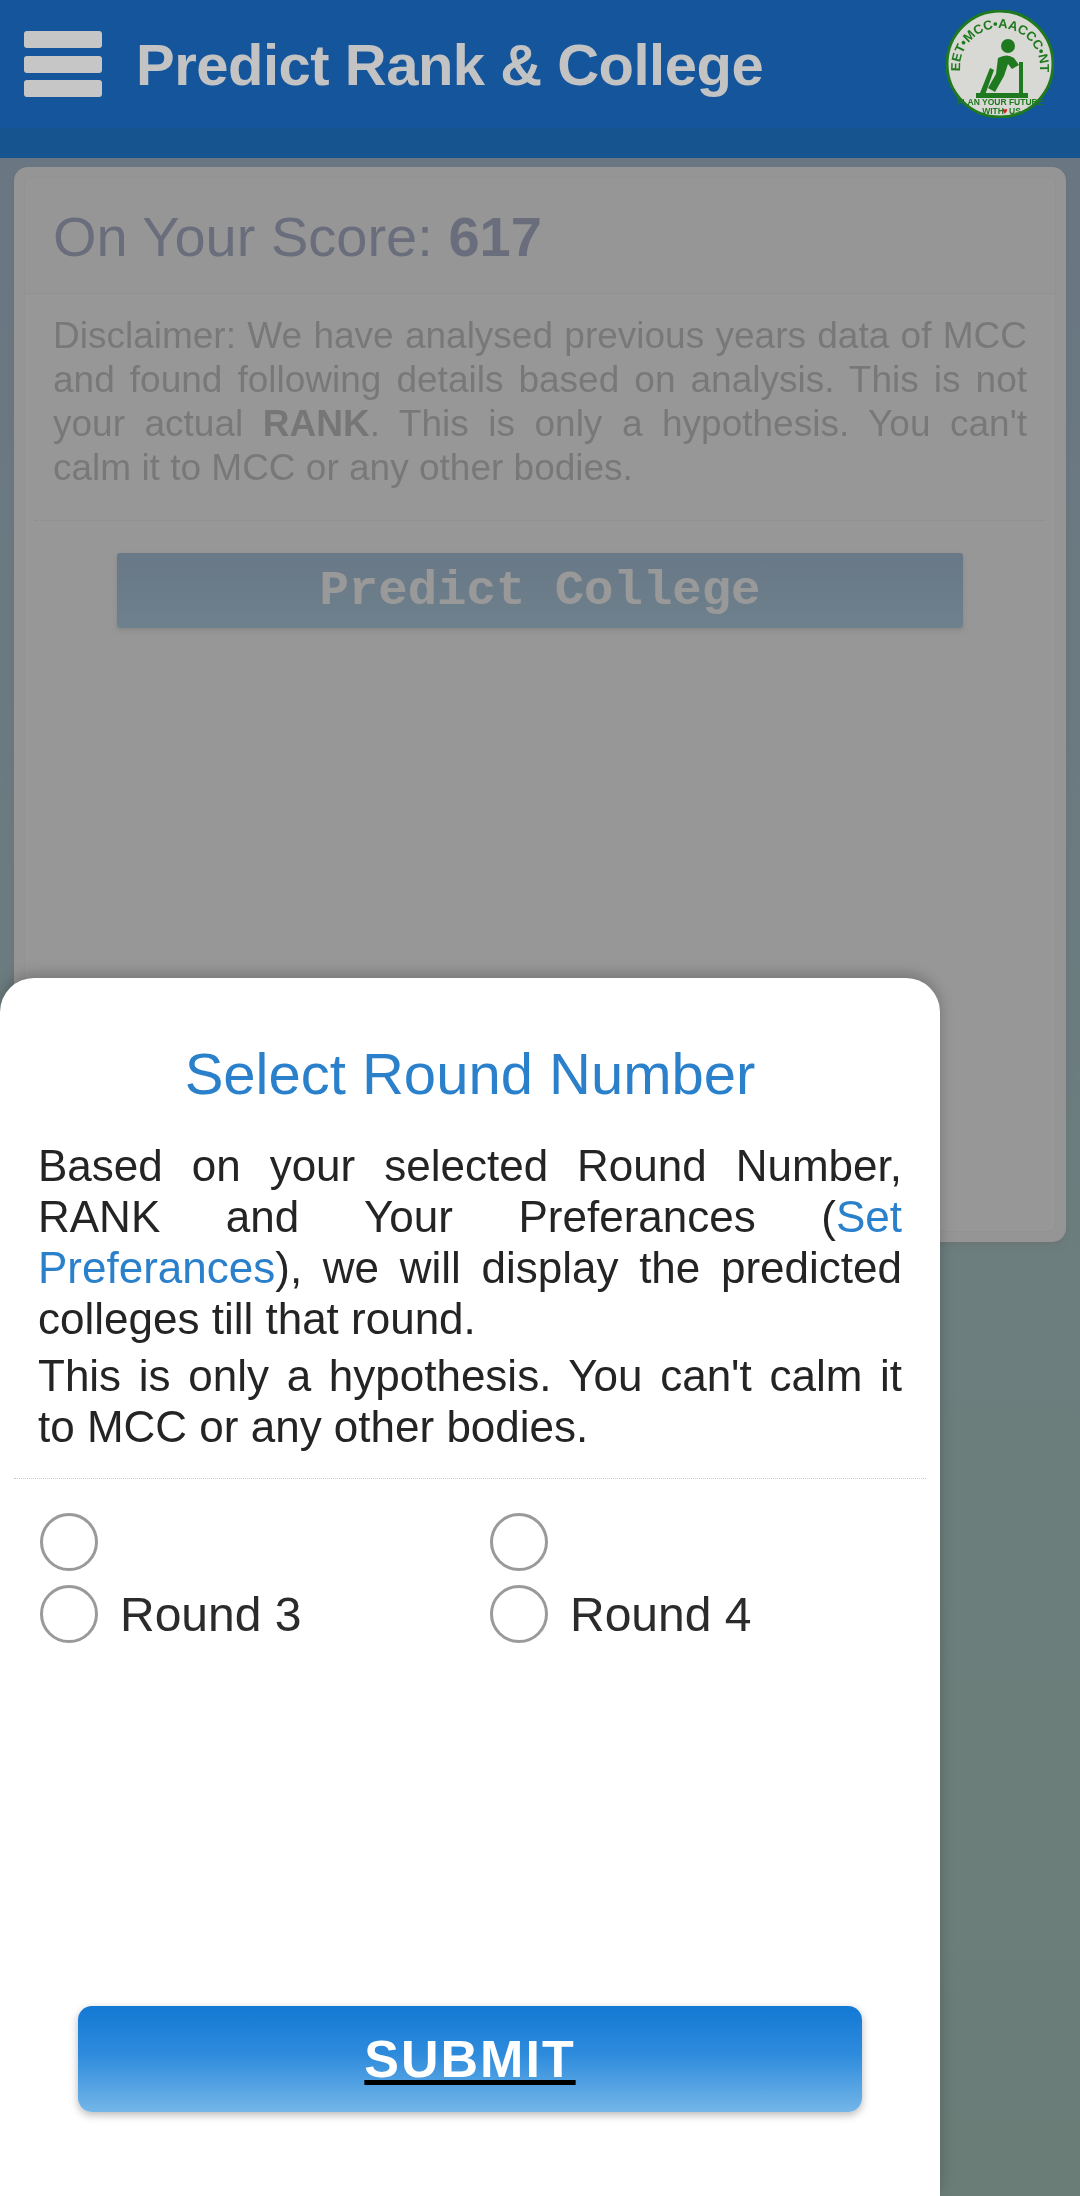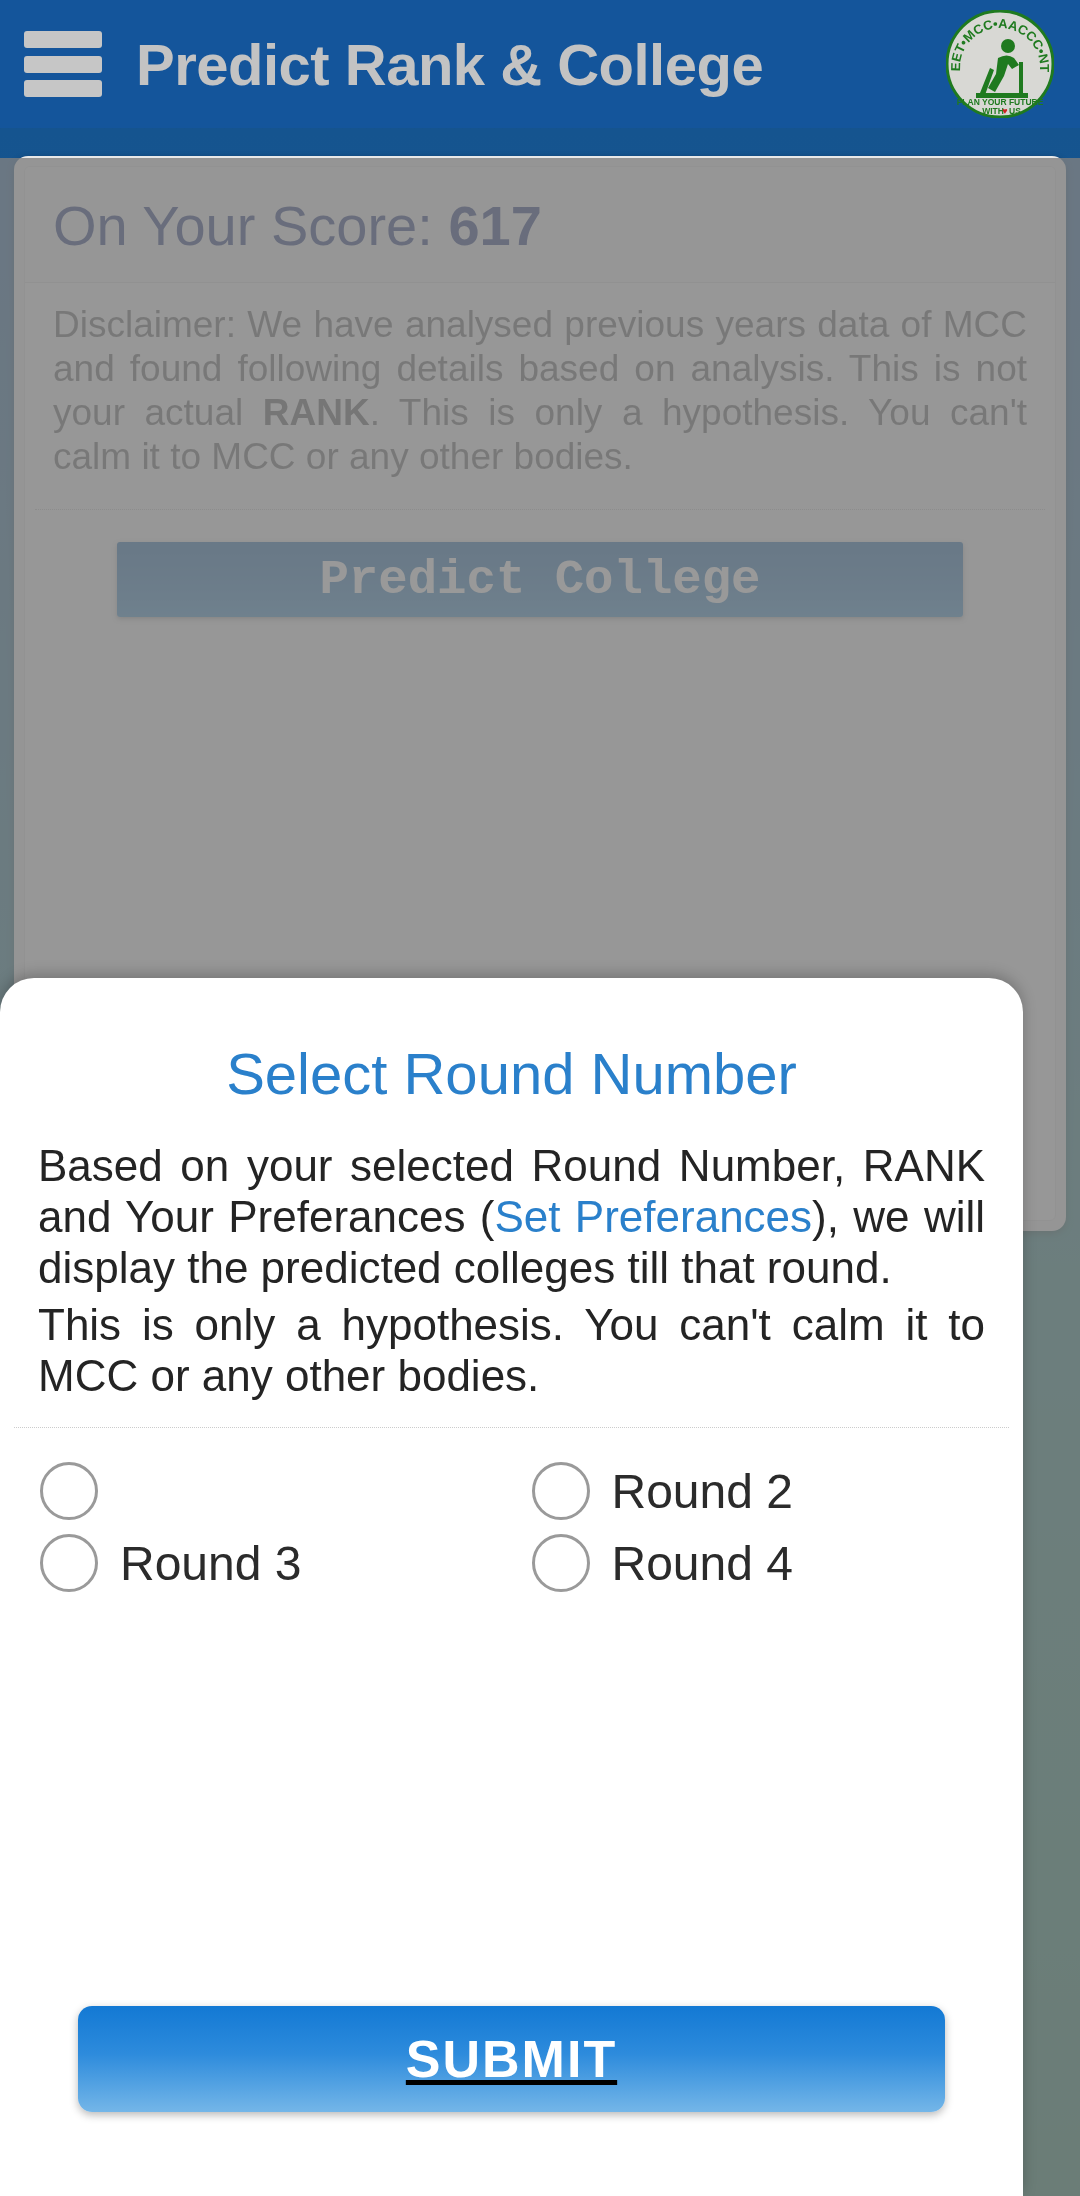--- a/index.html
+++ b/index.html
@@ -66,21 +66,21 @@
     top: 158px; left: 0;
     width: 1080px; height: 2038px;
     background: rgba(128,128,128,0.80);
     z-index: 3;
     pointer-events: none;
   }
 
   
   #result-card {
     position: absolute;
-    top: 156px;
+    top: 167px;
     left: 14px;
     width: 1052px;
     height: 1075px;
     background: #e9e9e9;
     border-radius: 14px;
     box-shadow: 0 3px 7px rgba(0,0,0,0.40);
     padding: 10px;
     z-index: 1;
   }
   #result-inner {
@@ -151,21 +151,21 @@
     font-family: Liberation Mono, monospace;
     cursor: pointer;
     box-shadow: 0 2px 5px rgba(0,0,0,0.35);
   }
 
   
   #bottom-sheet {
     position: absolute;
     left: 0;
     bottom: 0;
-    width: 1023px;
+    width: 940px;
     height: 1218px;
     background: #ffffff;
     border-top-left-radius: 34px;
     border-top-right-radius: 34px;
     z-index: 10;
     box-shadow: 0 -4px 14px rgba(0,0,0,0.22);
     display: flex;
     flex-direction: column;
     justify-content: flex-end;
   }
@@ -315,21 +315,20 @@
   <div id="sheet-desc-2">This is only a hypothesis. You can't calm it to MCC or any other bodies.</div>
 
   <div id="sheet-divider"></div>
 
   <div id="rounds-grid">
     <label class="round-option">
       <span class="radio-circle"></span>
     </label>
     <label class="round-option">
       <span class="radio-circle"></span>
-      <span class="round-label">Round 2</span>
     </label>
     <label class="round-option">
       <span class="radio-circle"></span>
       <span class="round-label">Round 3</span>
     </label>
     <label class="round-option">
       <span class="radio-circle"></span>
       <span class="round-label">Round 4</span>
     </label>
   </div>

